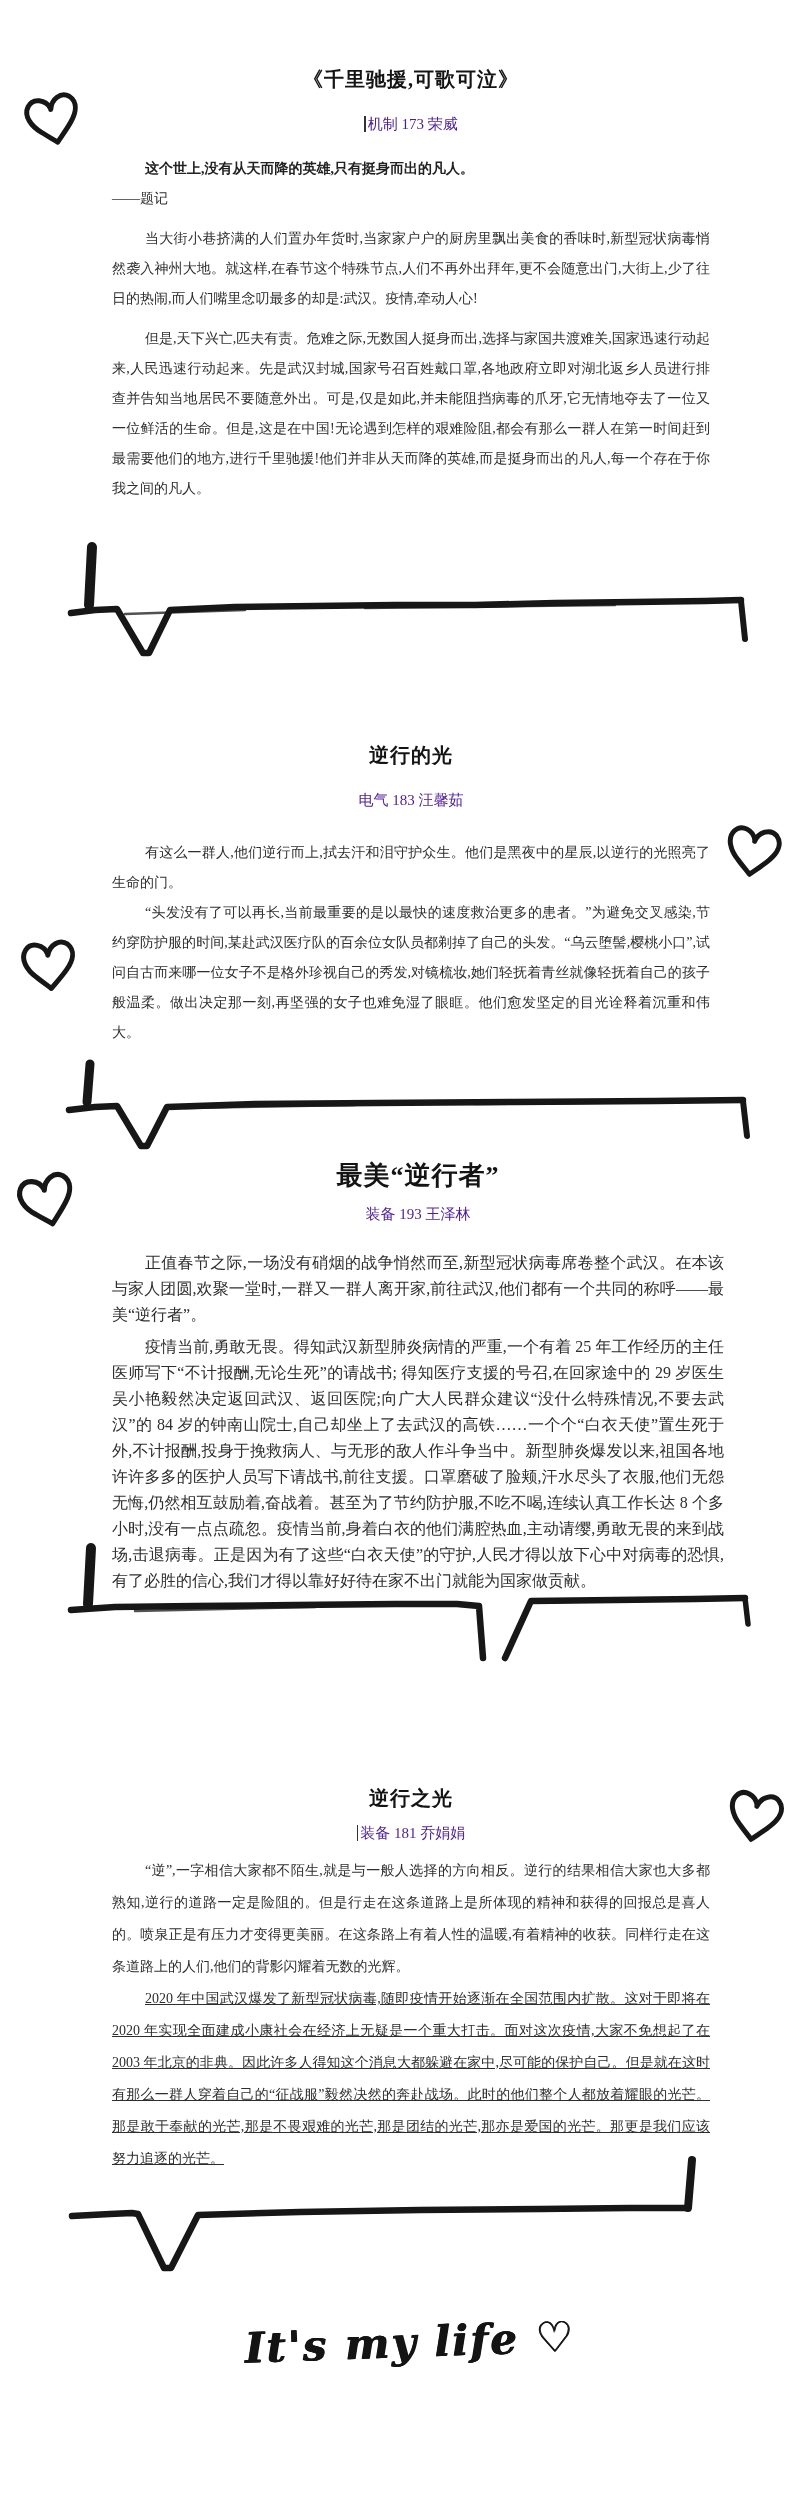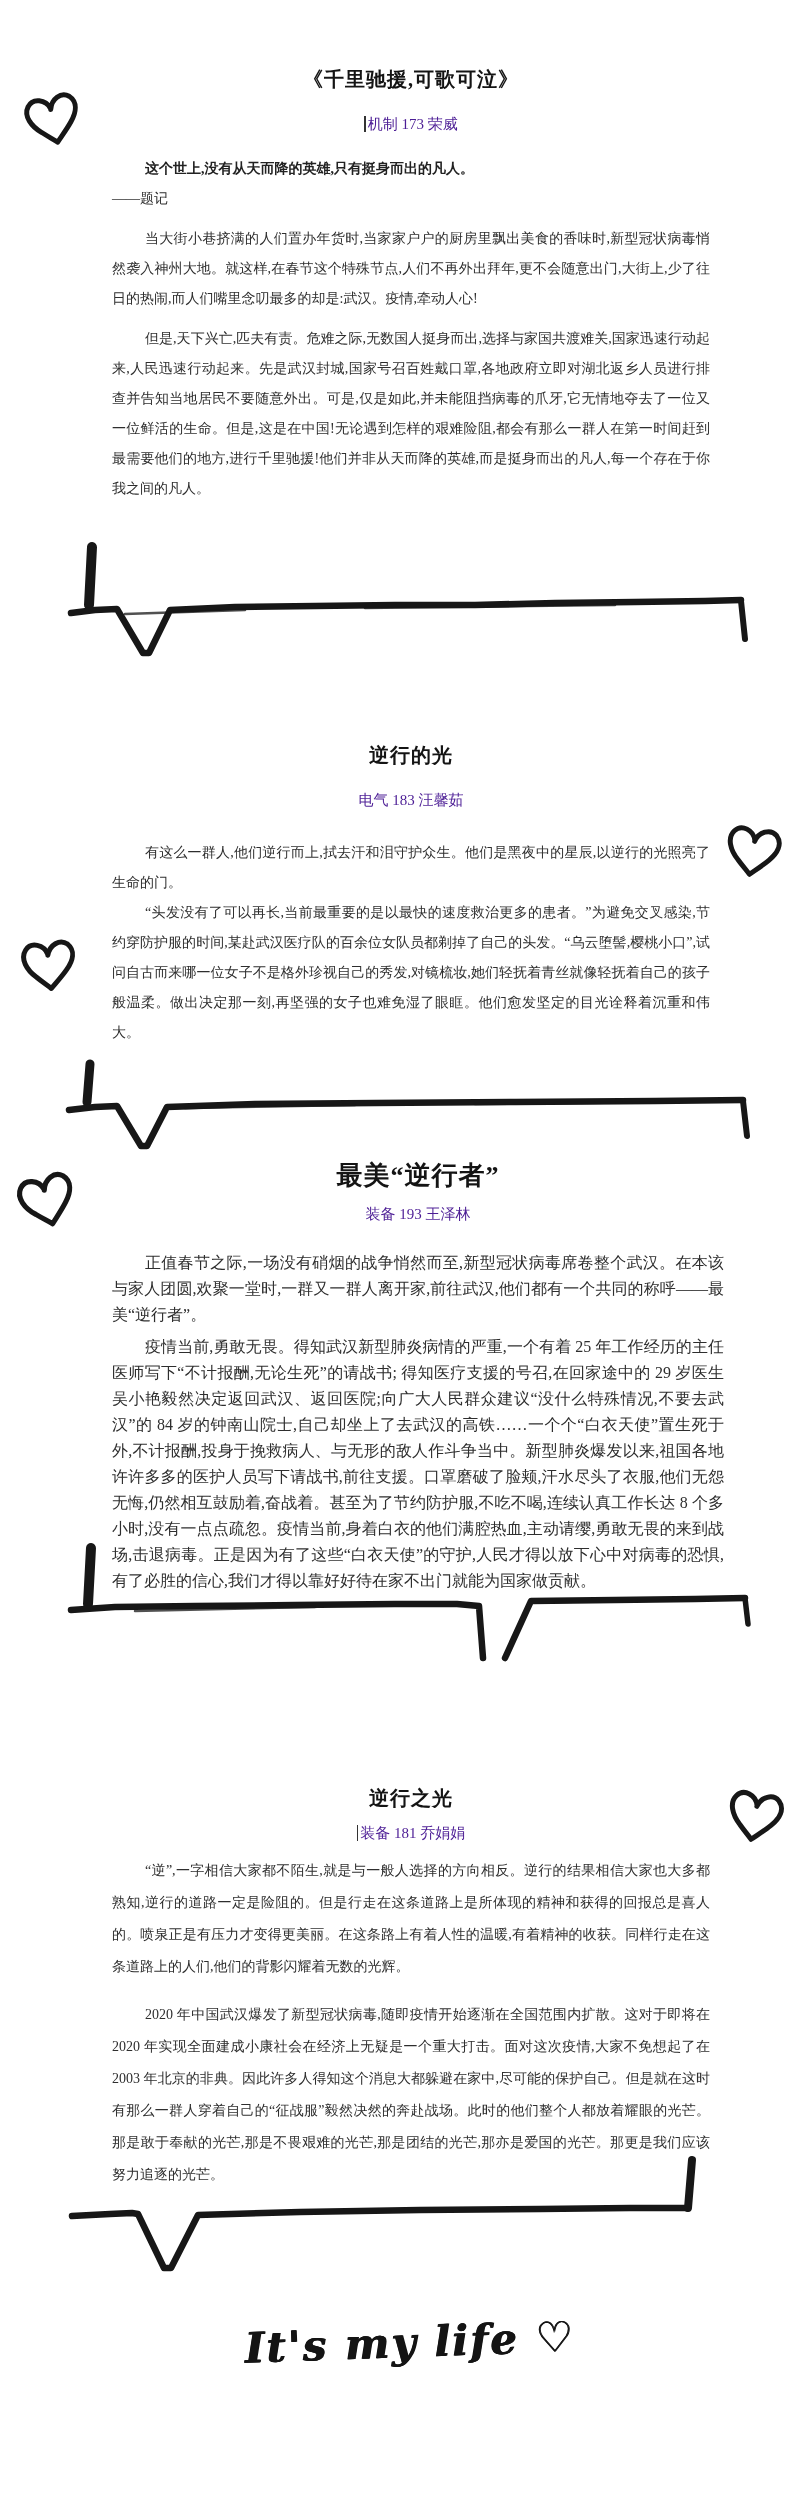--- a/index.html
+++ b/index.html
@@ -18,21 +18,21 @@
   .s2 .first{margin-top:28px;}
   .s3{width:612px;}
   .s3 .sec-title{font-size:26px;}
   .s3 .sec-author{margin-top:12px;}
   .s3 .para{font-size:16px;line-height:26px;}
   .s3 .first{margin-top:26px;}
   .s3 .p-gap{margin-top:6px;}
   .s4 .sec-author{margin-top:12px;}
   .s4 .para{line-height:32px;}
   .s4 .first{margin-top:12px;}
-  .s4 .p-gap{margin-top:16px;}
+  .s4 .p-gap{margin-top:0;text-decoration:underline;}
   .doodle{position:absolute;}
   .doodle path{fill:none;stroke:#171717;stroke-linecap:round;stroke-linejoin:round;}
   .hand{position:absolute;left:235px;top:2318px;width:350px;text-align:center;
         font-family:"DejaVu Serif",serif;font-style:italic;font-weight:bold;
         font-size:42px;color:#141414;letter-spacing:2px;transform:rotate(-2deg);
         text-shadow:0.6px 0 #141414,-0.4px 0 #141414;}
 </style>
 </head>
 <body>
 

